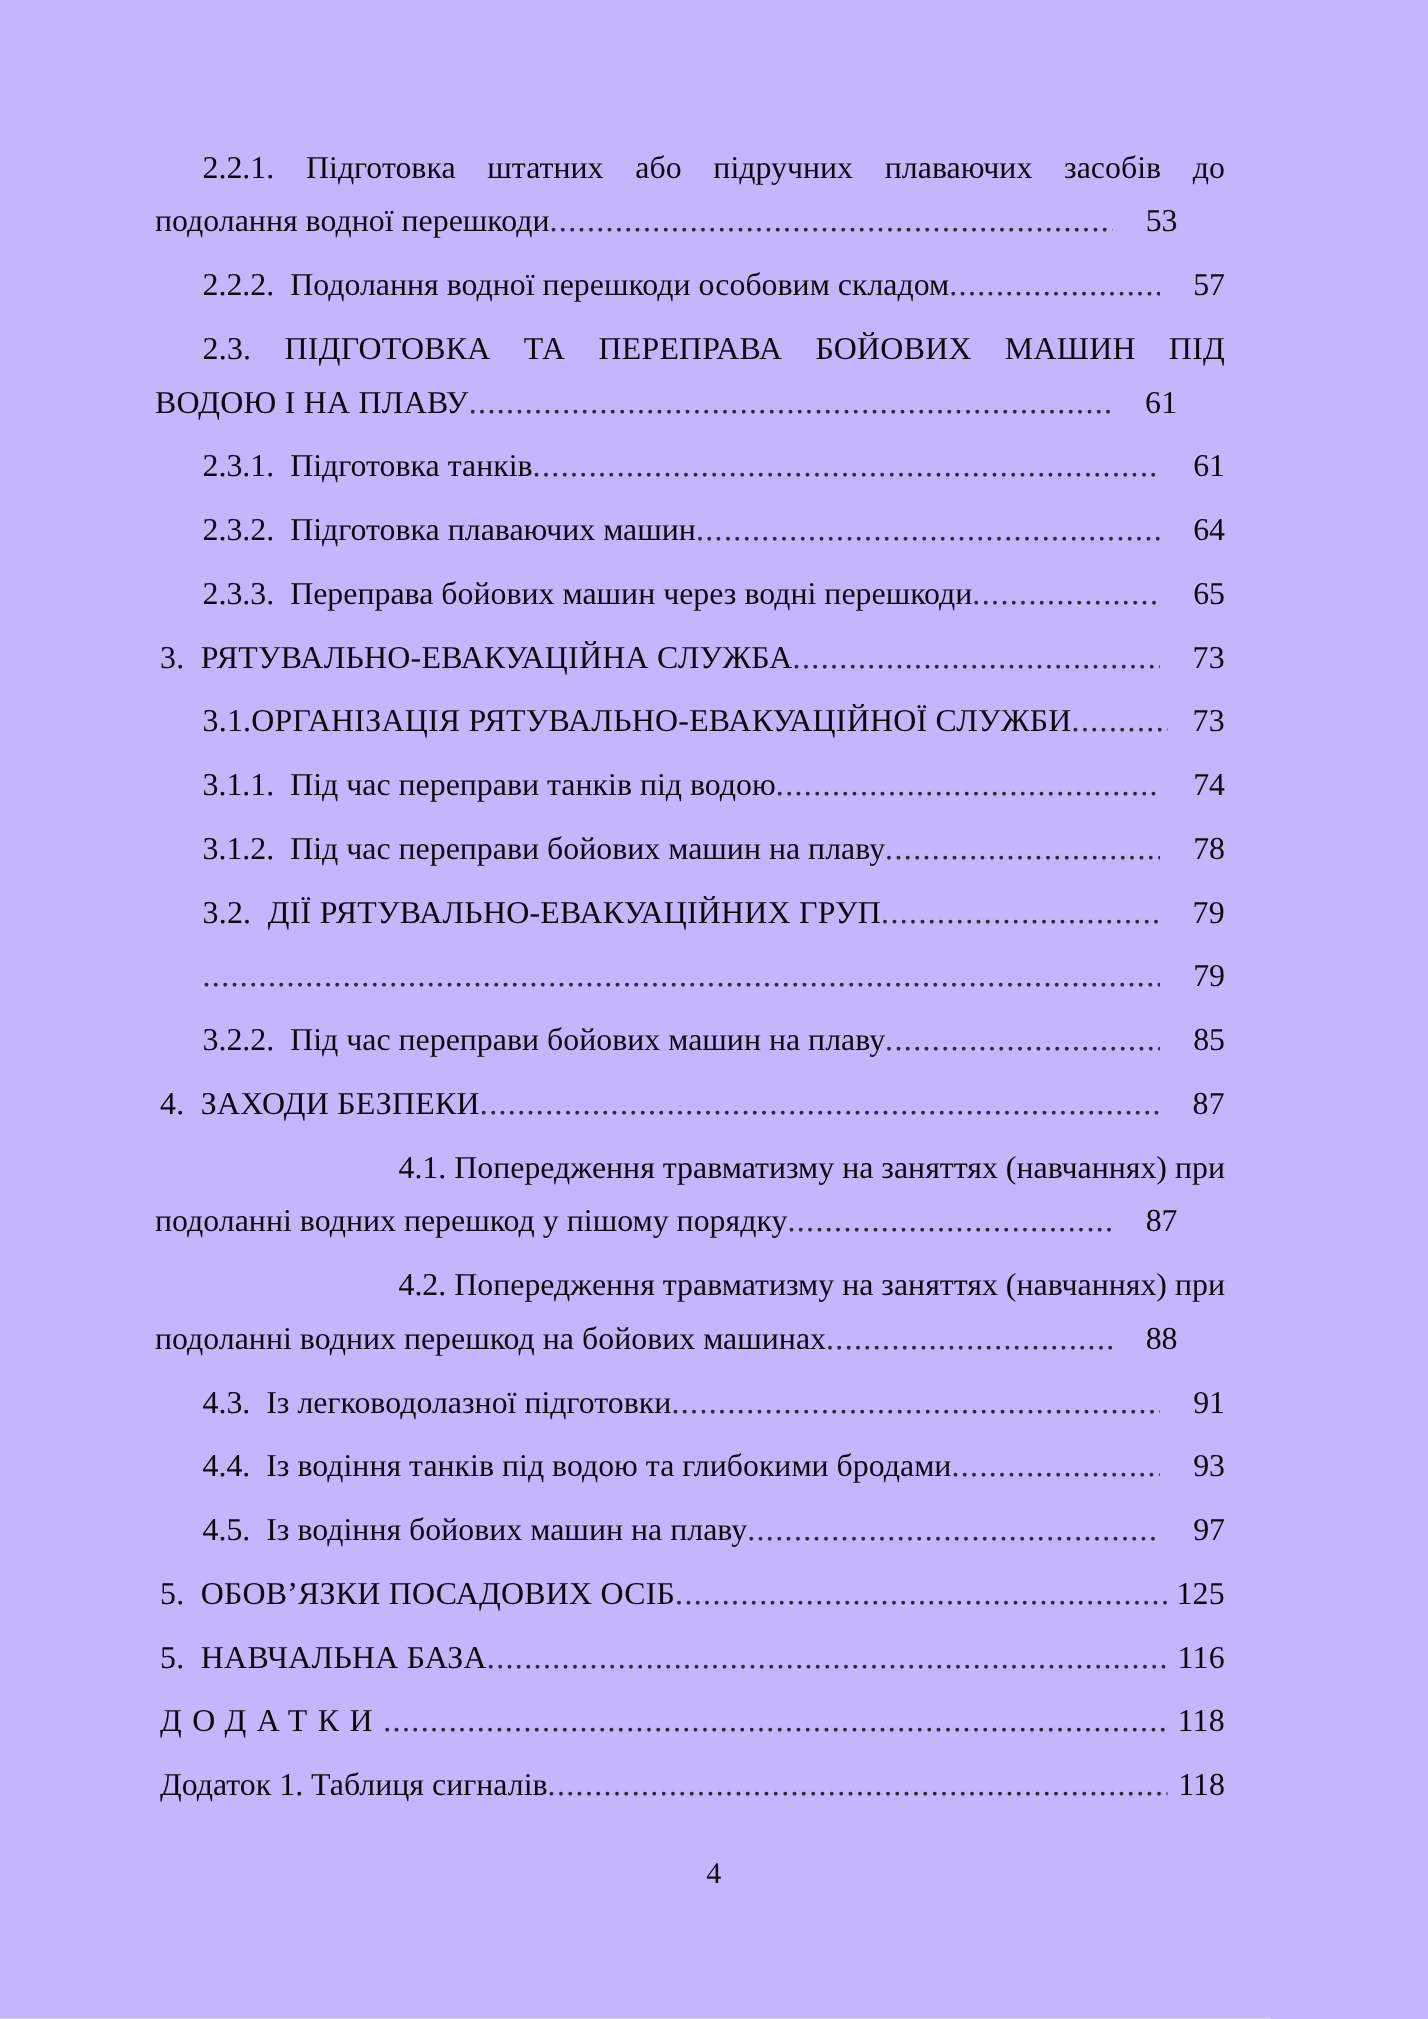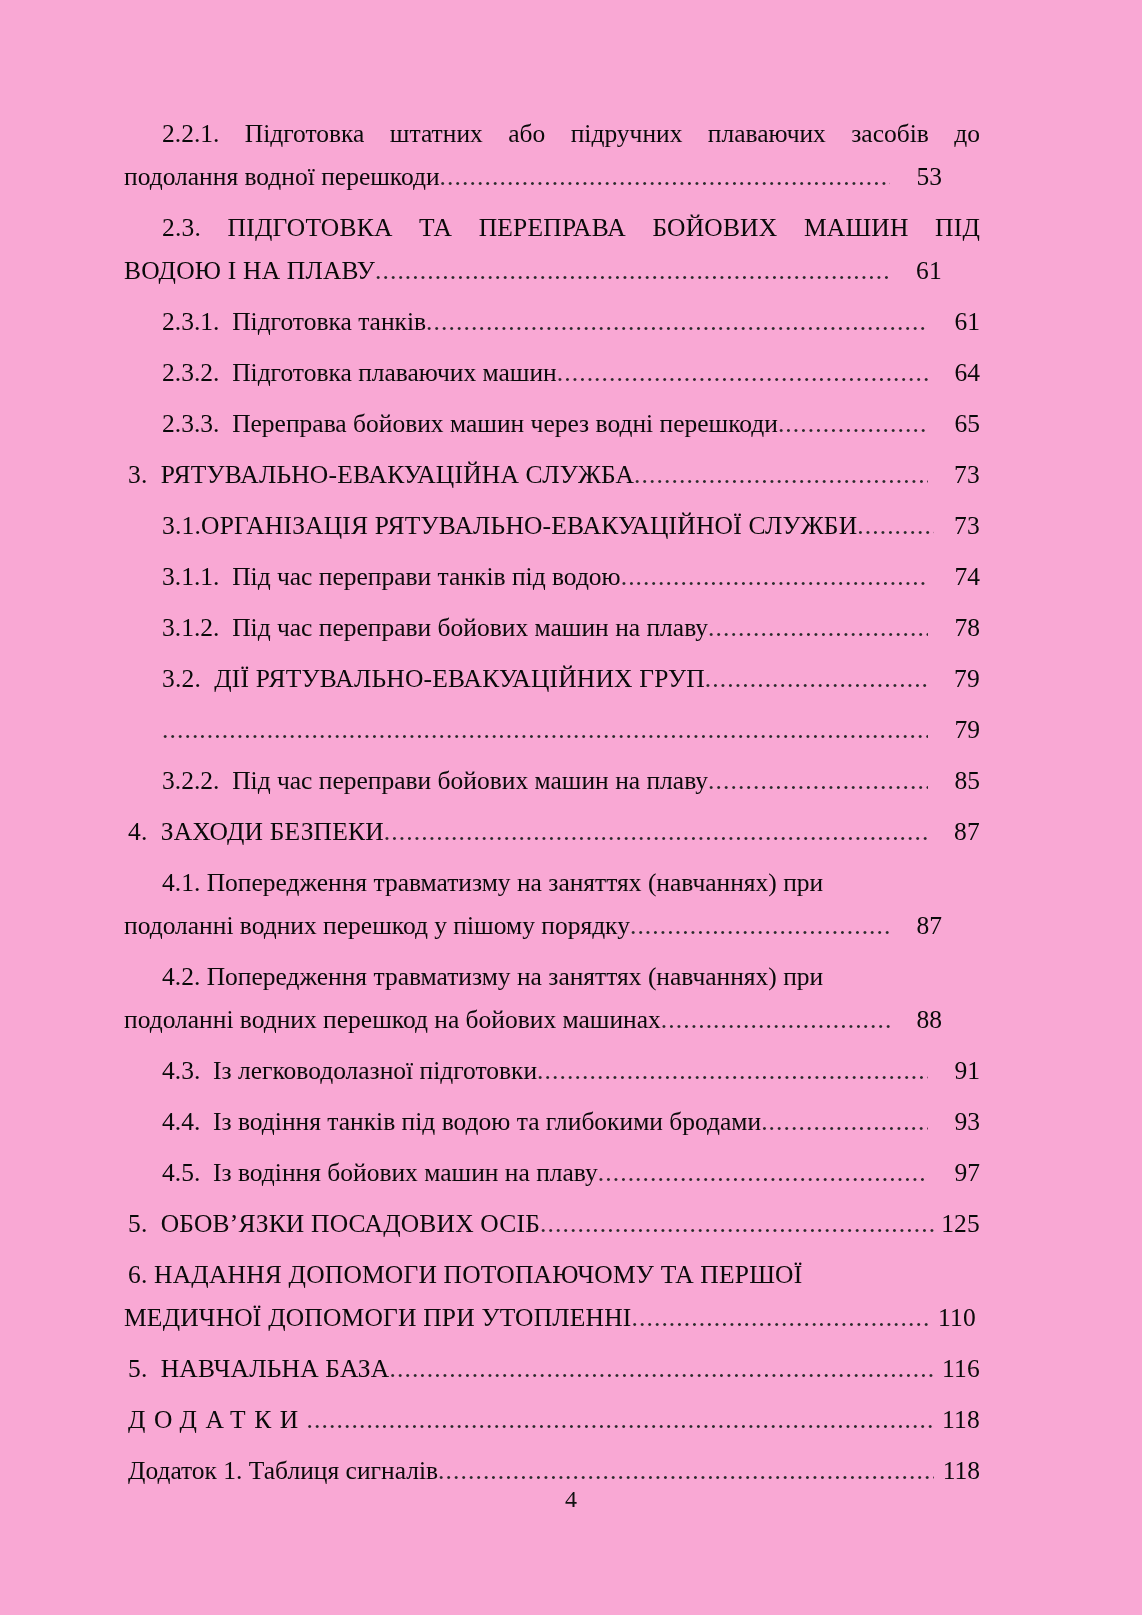--- a/index.html
+++ b/index.html
@@ -11,21 +11,21 @@
   body {
     font-family: "Liberation Serif", "DejaVu Serif", serif;
     color: #0a0a0a;
     -webkit-font-smoothing: antialiased;
   }
   .page {
     position: relative;
     width: 1142px;
     height: 1615px;
     margin: 0 auto;
-    background: #f9a8d4;
+    background: #c4b5fd;
     overflow: hidden;
     box-sizing: border-box;
   }
   .toc {
     position: absolute;
     left: 124px;
     top: 112px;
     width: 856px;
   }
 
@@ -79,21 +79,21 @@
 
   
   .wrapline {
     display: block;
     width: 100%;
   }
   .wrapline.just {
     text-align: justify;
     text-align-last: justify;
   }
-  .wrapline.plain { text-align: left; }
+  .wrapline.plain { text-align: right; }
 
   
   .hang { margin-left: -38px; }
   .hang1 { margin-left: -4px; }
 
   
   .caps { letter-spacing: 0.2px; }
   .spaced { letter-spacing: 8.5px; }
 
   .folio {
@@ -116,20 +116,27 @@
 
     <div class="entry lvl2">
       <span class="wrapline just">2.2.1.  Підготовка штатних або підручних плаваючих засобів до</span>
       <span class="tail hang">
         <span class="txt">подолання водної перешкоди</span>
         <span class="leader"></span>
         <span class="pageno">53</span>
       </span>
     </div>
 
+    <div class="entry lvl2">
+      <span class="tail">
+        <span class="txt">2.2.2.  Подолання водної перешкоди особовим складом</span>
+        <span class="leader"></span>
+        <span class="pageno">57</span>
+      </span>
+    </div>
 
     <div class="entry lvl2 caps">
       <span class="wrapline just">2.3.  ПІДГОТОВКА ТА ПЕРЕПРАВА БОЙОВИХ МАШИН ПІД</span>
       <span class="tail hang">
         <span class="txt">ВОДОЮ І НА ПЛАВУ</span>
         <span class="leader"></span>
         <span class="pageno">61</span>
       </span>
     </div>
 
@@ -263,28 +270,20 @@
     </div>
 
     <div class="entry lvl1 caps">
       <span class="tail">
         <span class="txt">5.  ОБОВ’ЯЗКИ ПОСАДОВИХ ОСІБ</span>
         <span class="leader"></span>
         <span class="pageno tight">125</span>
       </span>
     </div>
 
-    <div class="entry lvl1 caps">
-      <span class="wrapline plain">6.  НАДАННЯ ДОПОМОГИ ПОТОПАЮЧОМУ ТА ПЕРШОЇ</span>
-      <span class="tail hang1">
-        <span class="txt">МЕДИЧНОЇ ДОПОМОГИ ПРИ УТОПЛЕННІ</span>
-        <span class="leader"></span>
-        <span class="pageno tight">110</span>
-      </span>
-    </div>
 
     <div class="entry lvl1 caps">
       <span class="tail">
         <span class="txt">5.  НАВЧАЛЬНА БАЗА</span>
         <span class="leader"></span>
         <span class="pageno tight">116</span>
       </span>
     </div>
 
     <div class="entry lvl1 caps">

